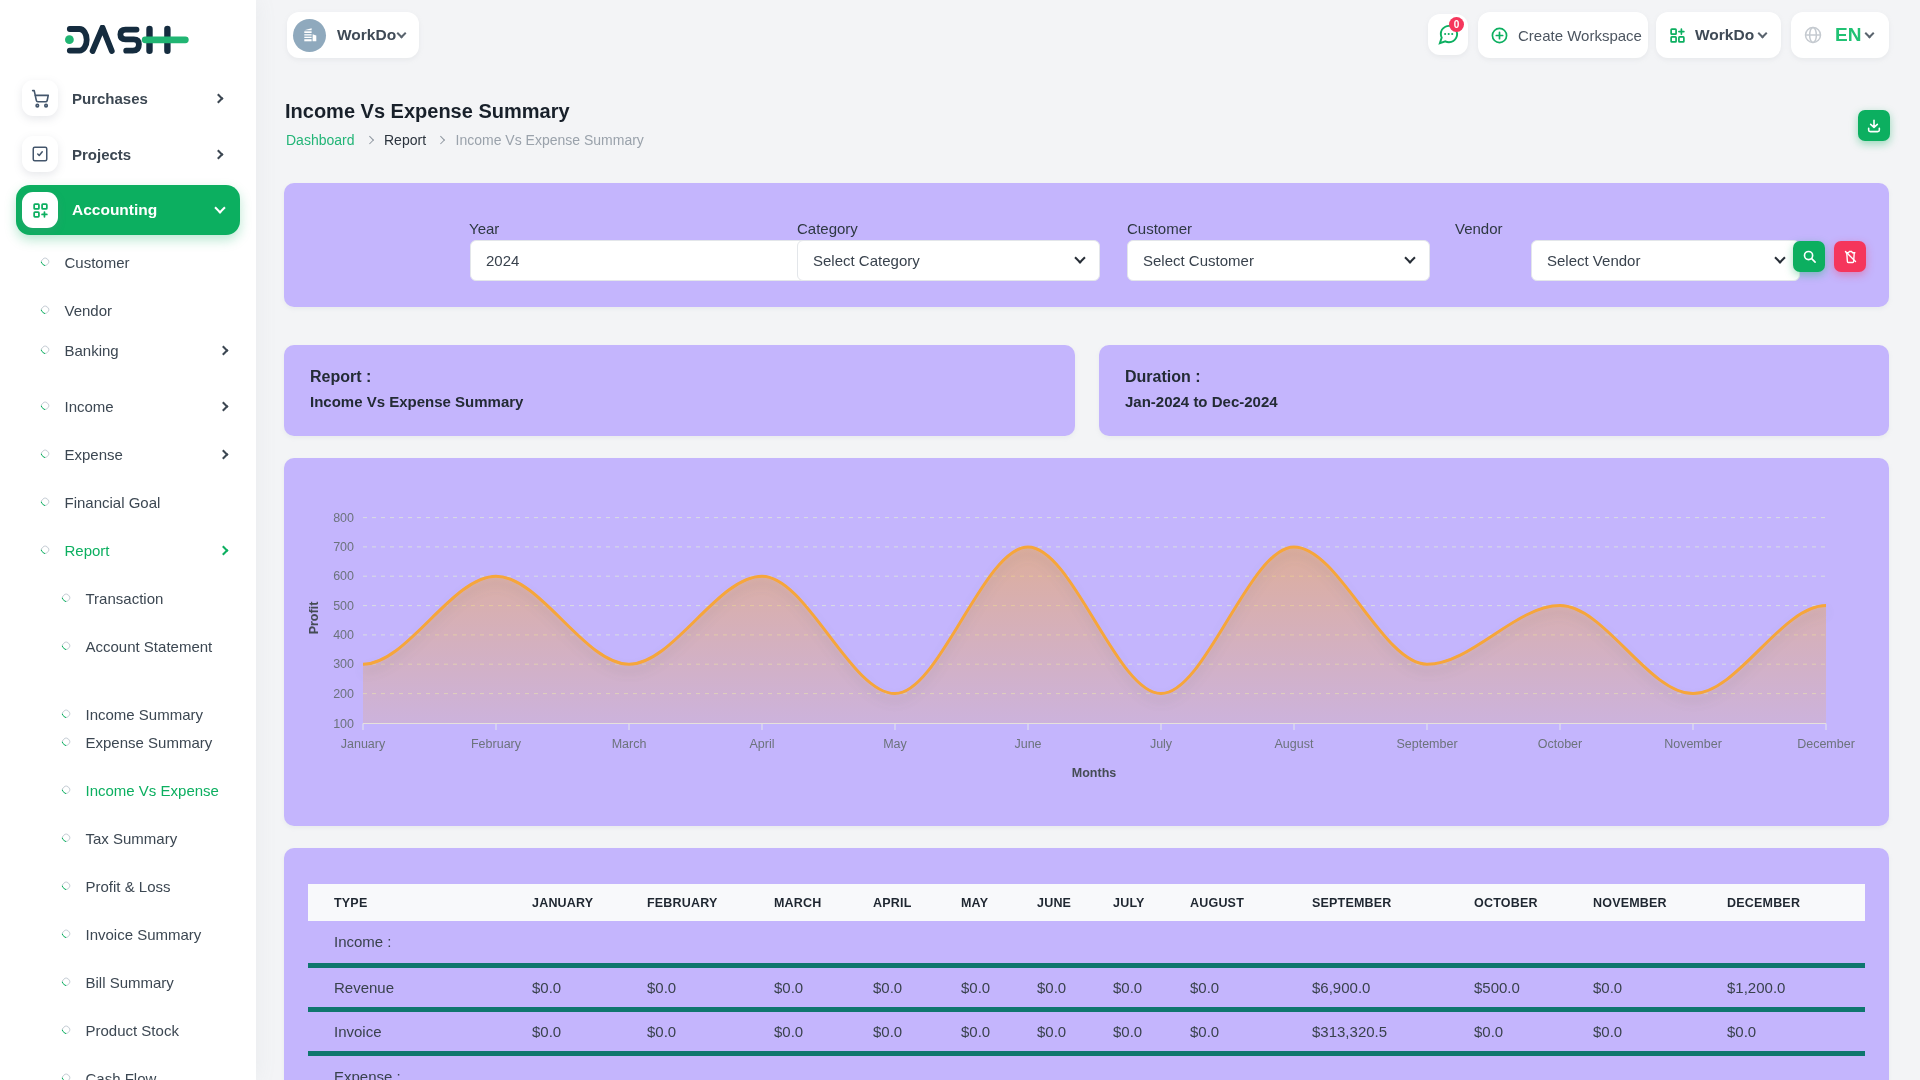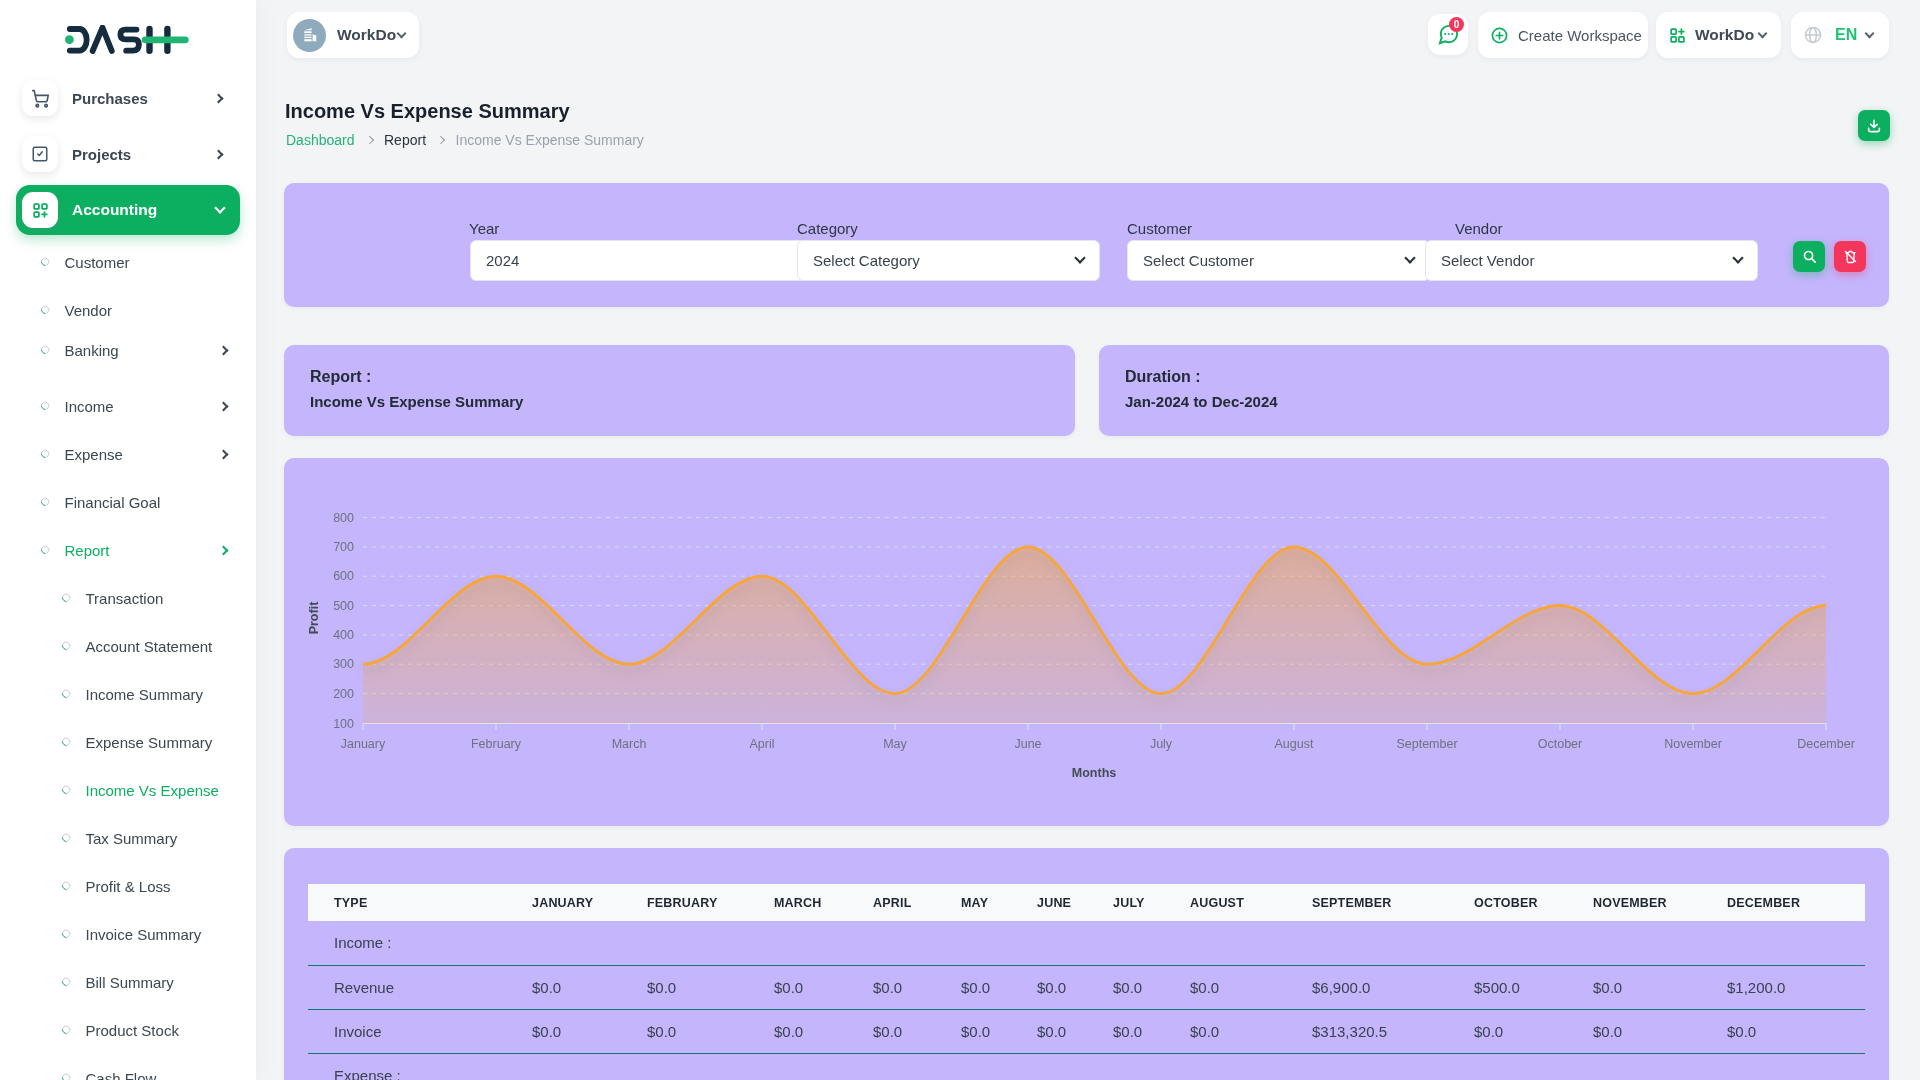--- a/index.html
+++ b/index.html
@@ -36,21 +36,21 @@
 .flabel{position:absolute;top:220px;font-size:15px;color:#2e3842;}
 .fsel{position:absolute;top:240px;height:41px;background:#fff;border:1px solid #e3e6ea;border-radius:6px;font-size:15px;color:#39424d;display:flex;align-items:center;padding-left:15px;}
 .fsel .chev{position:absolute;right:15px;top:15px;width:8px;height:8px;border-right:2.2px solid #262d36;border-bottom:2.2px solid #262d36;transform:rotate(45deg);margin-top:-2px;}
 .fbtn{position:absolute;top:241px;width:32px;height:31px;border-radius:7px;display:flex;align-items:center;justify-content:center;}
 
 .info-h{font-size:16px;font-weight:700;color:#232b35;}
 .info-b{font-size:15px;font-weight:700;color:#232b35;margin-top:7px;}
 
 table{border-collapse:collapse;table-layout:fixed;width:1557px;}
 thead td{background:#f8f9fb;font-weight:700;font-size:12.5px;color:#1f2731;height:37px;letter-spacing:.2px;}
-tbody td{font-size:15px;color:#39424d;height:44px;border-top:1px solid #0f766e;}
+tbody td{font-size:15px;color:#39424d;height:44px;border-top:5px solid #0f766e;}
 td{padding:0 0 0 12px;vertical-align:middle;white-space:nowrap;}
 td:first-child{padding-left:26px;}
 </style>
 </head>
 <body>
 
 <div id="sidebar">
   <svg class="abs" style="left:65px;top:25px;" width="126" height="32" viewBox="0 0 126 32">
     <g fill="none" stroke="#152c3f" stroke-width="5.8" stroke-linecap="round" stroke-linejoin="round">
       <path d="M4.8,4 H14.5 A7.2 10.8 0 0 1 14.5,25.6 H4.8"></path>
@@ -130,21 +130,21 @@
       <span class="chev-r g" style="margin-right:0;"></span>
     </div>
   <div class="sub sub2" style="top:588px;">
       <span class="ring"></span>
       <span class="t">Transaction</span>
     </div>
   <div class="sub sub2" style="top:636px;">
       <span class="ring"></span>
       <span class="t">Account Statement</span>
     </div>
-  <div class="sub sub2" style="top:684px;">
+  <div class="sub sub2" style="top:704px;">
       <span class="ring"></span>
       <span class="t">Income Summary</span>
     </div>
   <div class="sub sub2" style="top:732px;">
       <span class="ring"></span>
       <span class="t">Expense Summary</span>
     </div>
   <div class="sub sub2" style="top:780px;">
       <span class="ring"></span>
       <span class="t green">Income Vs Expense</span>
@@ -218,21 +218,21 @@
     </svg>
   <span style="margin-left:9px;font-size:15.5px;font-weight:700;color:#3f4a56;">WorkDo</span>
   <span class="chev-r" style="transform:rotate(135deg);margin-left:auto;margin-right:15px;margin-top:-4px;border-color:#5a646e;"></span>
 </div>
 <div class="pill" style="left:1791px;top:12px;width:98px;height:46px;">
   <svg style="margin-left:13px;" width="18" height="18" viewBox="0 0 24 24" fill="none" stroke="#c5cad0" stroke-width="2">
       <circle cx="12" cy="12" r="10"></circle>
       <ellipse cx="12" cy="12" rx="4.5" ry="10"></ellipse>
       <line x1="2" y1="12" x2="22" y2="12"></line>
     </svg>
-  <span style="margin-left:13px;font-size:16px;font-weight:700;color:#21c274;">EN</span>
+  <span style="margin-left:13px;font-size:19px;font-weight:700;color:#21c274;">EN</span>
   <span class="chev-r" style="transform:rotate(135deg);margin-left:auto;margin-right:16px;margin-top:-4px;border-color:#5a646e;"></span>
 </div>
 
 <div id="title">Income Vs Expense Summary</div>
 <div id="crumbs">
     <span class="bc-g">Dashboard</span>
     <span class="bchev"></span>
     <span class="bc-d">Report</span>
     <span class="bchev"></span>
     <span>Income Vs Expense Summary</span>
@@ -245,21 +245,21 @@
   </div>
 
 <div class="card" style="left:284px;top:183px;width:1605px;height:124px;"></div>
 <span class="flabel" style="left:469px;">Year</span>
 <span class="flabel" style="left:797px;">Category</span>
 <span class="flabel" style="left:1127px;">Customer</span>
 <span class="flabel" style="left:1455px;">Vendor</span>
 <div class="fsel" style="left:470px;width:357px;">2024<span class="chev"></span></div>
 <div class="fsel" style="left:797px;width:303px;">Select Category<span class="chev"></span></div>
 <div class="fsel" style="left:1127px;width:303px;">Select Customer<span class="chev"></span></div>
-<div class="fsel" style="left:1425px;width:333px;">Select Vendor<span class="chev"></span></div>
+<div class="fsel" style="left:1531px;width:269px;">Select Vendor<span class="chev"></span></div>
 <div class="fbtn" style="left:1793px;background:#0caf60;box-shadow:0 3px 8px rgba(12,175,96,.4);">
     <svg width="15" height="15" viewBox="0 0 24 24" fill="none" stroke="#fff" stroke-width="2.6" stroke-linecap="round">
       <circle cx="10.5" cy="10.5" r="6.5"></circle>
       <line x1="15.5" y1="15.5" x2="21" y2="21"></line>
     </svg>
   </div>
 <div class="fbtn" style="left:1834px;background:#f5365c;box-shadow:0 3px 8px rgba(245,54,92,.4);">
     <svg width="15" height="15" viewBox="0 0 24 24" fill="none" stroke="#fff" stroke-width="2.2" stroke-linecap="round" stroke-linejoin="round">
       <path d="M19 6h-4l-1-2h-4L9 6H5"></path>
       <path d="M6 6l1 14a1.5 1.5 0 0 0 1.5 1.5h7A1.5 1.5 0 0 0 17 20l1-14"></path>

